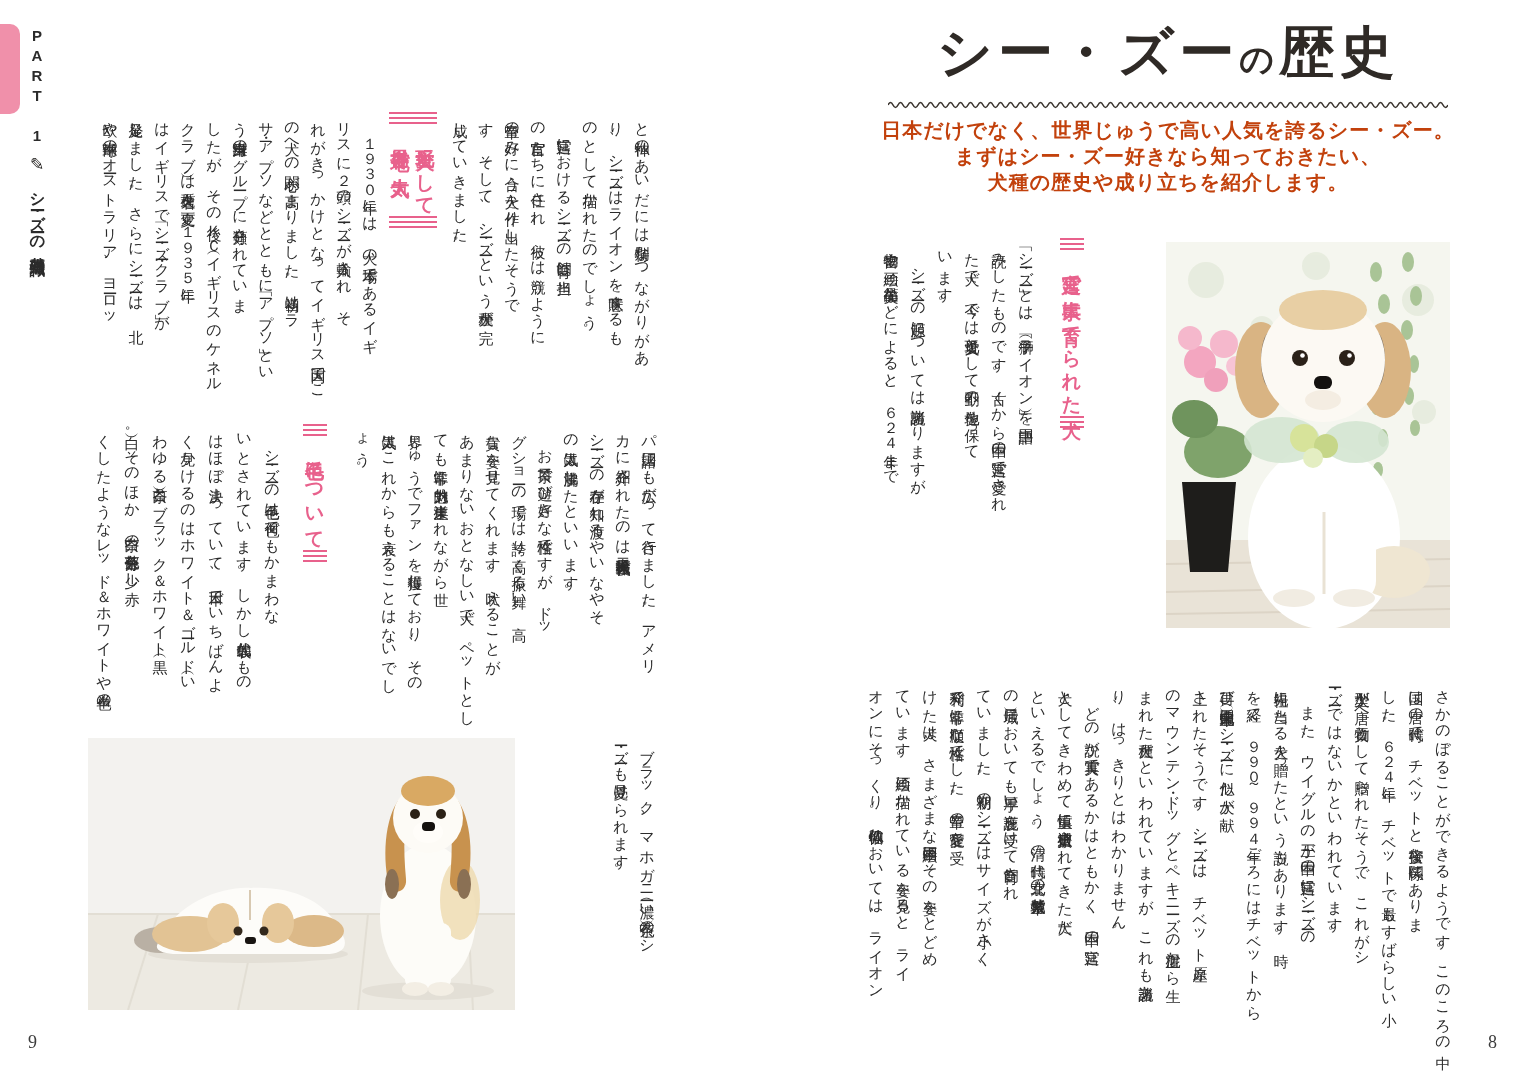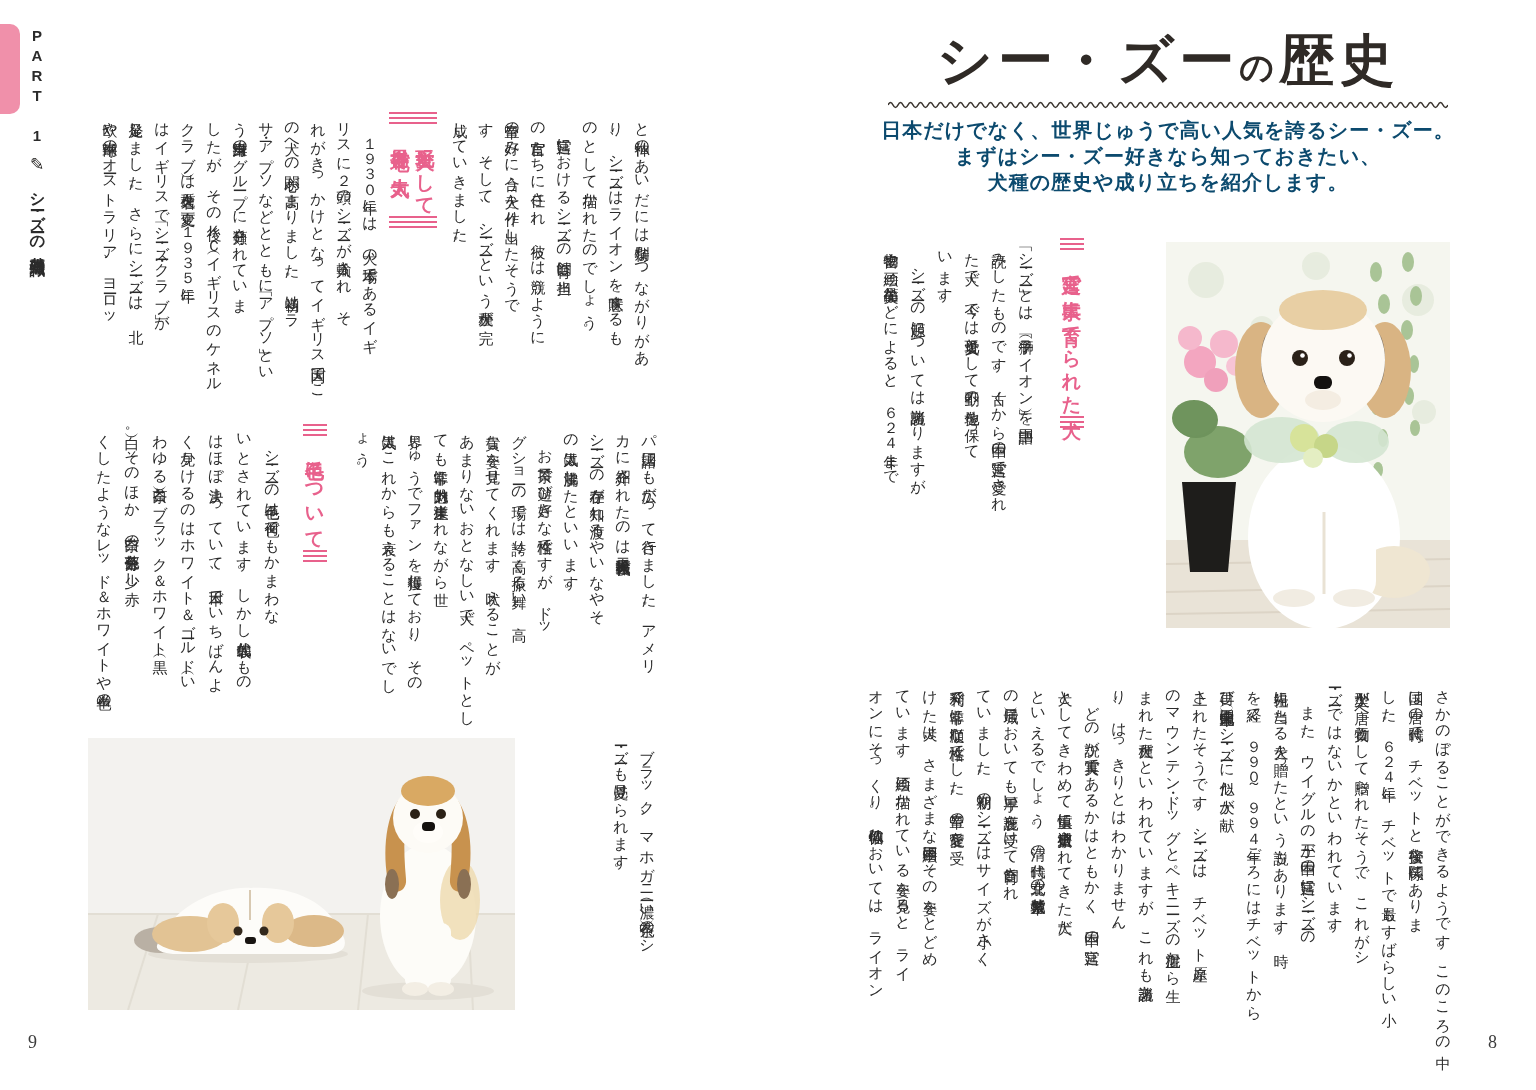--- a/index.html
+++ b/index.html
@@ -42,32 +42,32 @@
     line-height:25px;
   }
   .marks{
     height:12px;
     background:repeating-linear-gradient(to bottom,var(--pink) 0 2px,transparent 2px 5px);
   }
   .marks.w1{width:24px;}
   .marks.w2{width:48px;}
   
   .page-title{
-    position:absolute;left:880px;top:24px;width:576px;
+    position:absolute;left:880px;top:16px;width:576px;
     text-align:center;
     font-weight:bold;color:var(--title-ink);
     font-size:55px;letter-spacing:5px;
     font-family:"Liberation Sans","DejaVu Sans",sans-serif;
   }
   .page-title .particle{font-size:0.62em;}
   .wave-svg{position:absolute;left:888px;top:99px;}
   .lead{
     position:absolute;left:880px;top:117px;width:576px;
     text-align:center;white-space:pre-line;
-    font-weight:bold;color:#0c4a6e;
+    font-weight:bold;color:#c2410c;
     font-size:20px;line-height:26px;letter-spacing:1px;
     font-family:"Liberation Sans","DejaVu Sans",sans-serif;
   }
   
   .side-tab{
     position:absolute;left:0;top:24px;width:20px;height:90px;
     background:var(--tab-pink);
     border-radius:0 10px 10px 0;
   }
   .sidebar{

